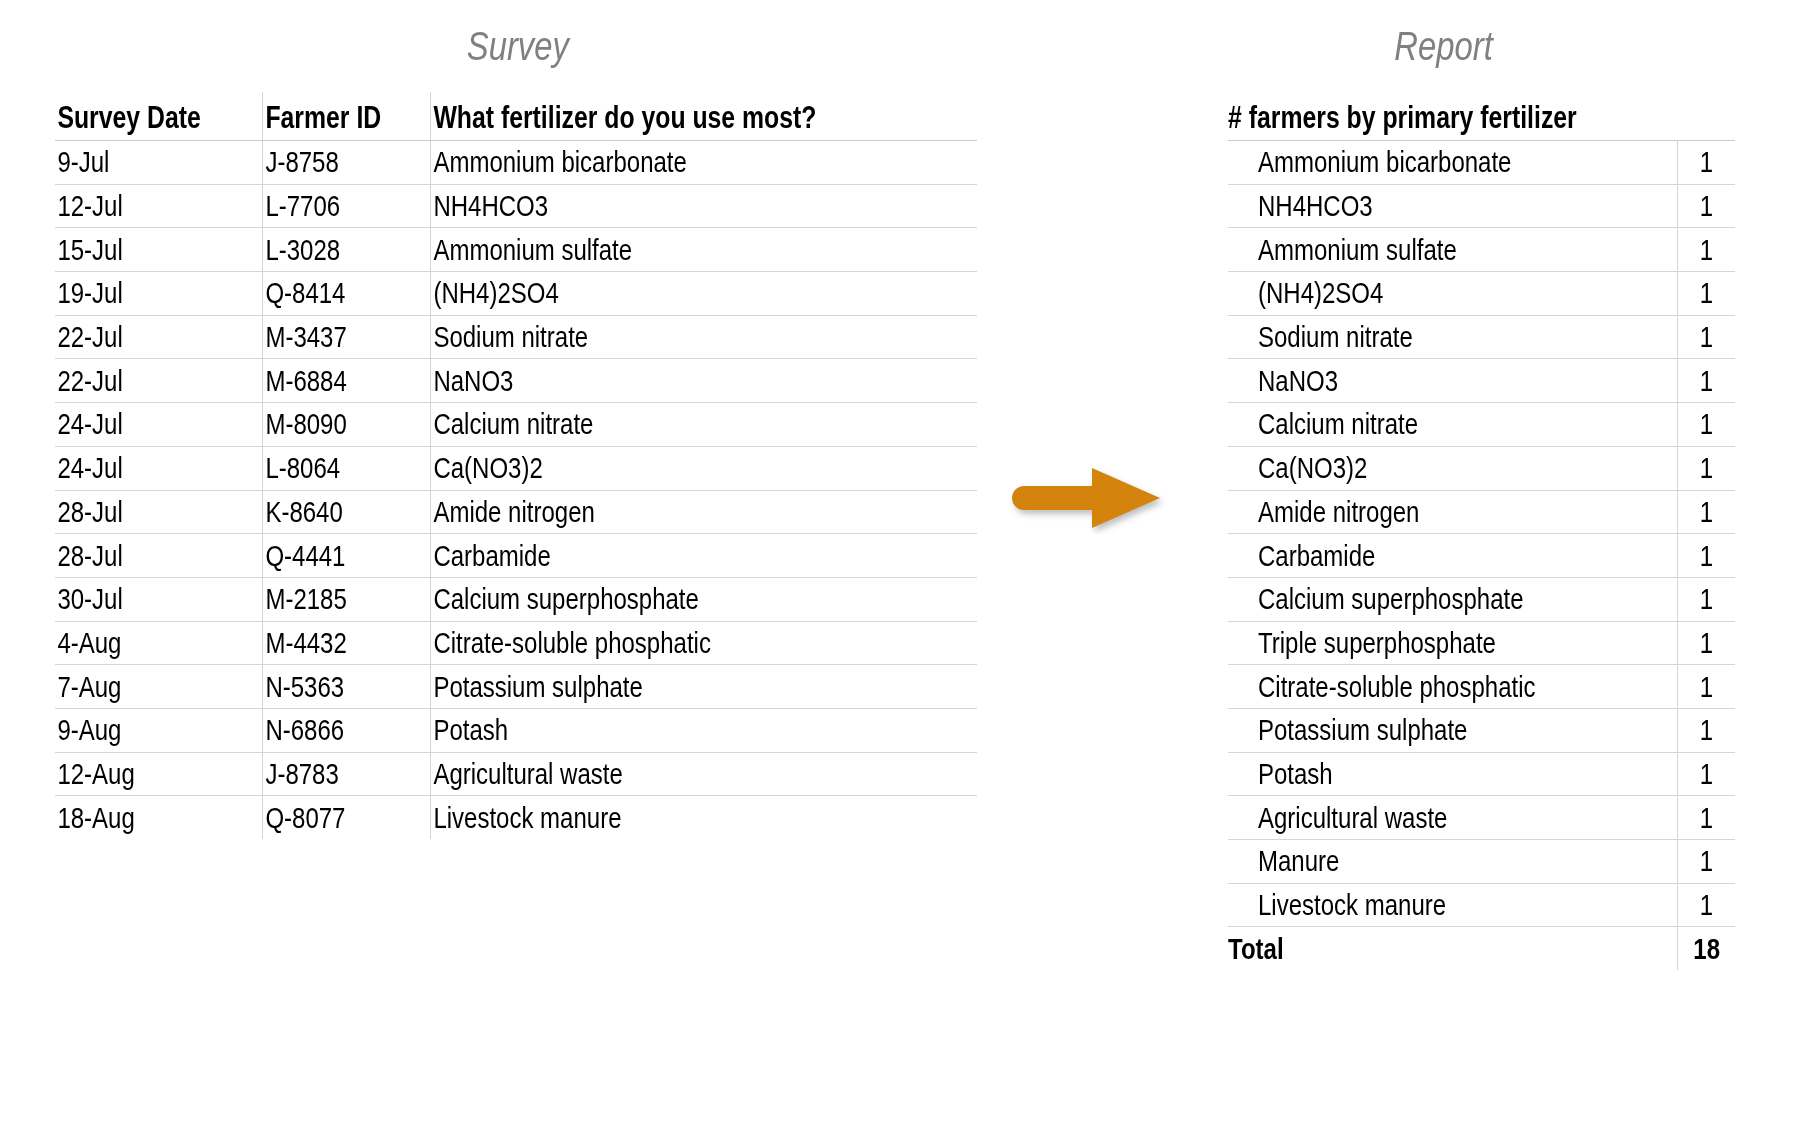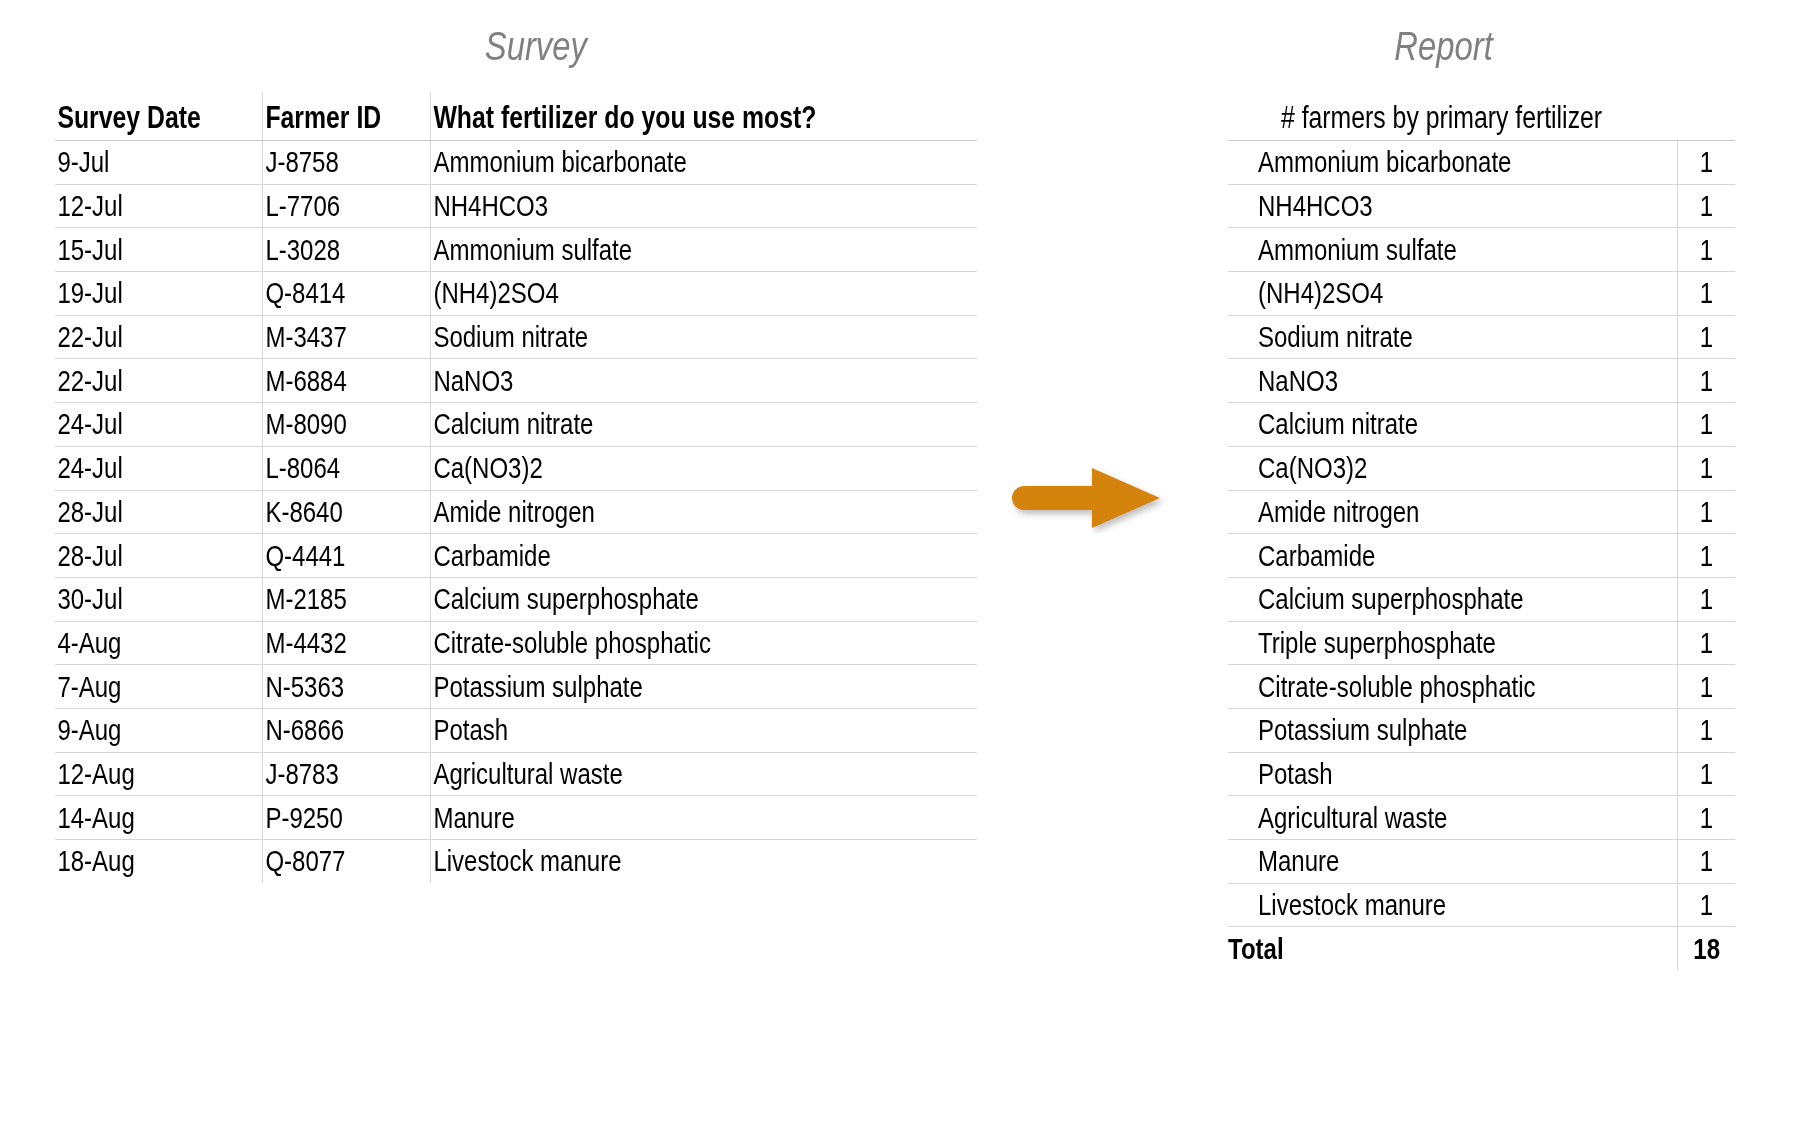--- a/index.html
+++ b/index.html
@@ -38,21 +38,21 @@
   .panel-title {
     position: absolute;
     top: 22px;
     font-size: 41px;
     font-style: italic;
     color: #808080;
     letter-spacing: 0px;
     text-align: center;
     line-height: 48px;
   }
-  #survey-title { left: 336px; width: 400px; }
+  #survey-title { left: 318px; width: 400px; }
   #report-title { left: 1244px; width: 400px; }
 
   
   #survey-table {
     position: absolute;
     left: 55px;
     top: 92px;
     width: 922px;
     border-collapse: collapse;
     table-layout: fixed;
@@ -105,22 +105,22 @@
     top: 92px;
     width: 507px;
     border-collapse: collapse;
     table-layout: fixed;
   }
   #report-table col.c-label { width: 449px; }
   #report-table col.c-count { width: 58px; }
 
   #report-table th.rpt-head {
     font-size: 31px;
-    font-weight: normal;
-    text-align: center;
+    font-weight: bold;
+    text-align: left;
     padding: 0 0 4px 0;
     height: 44px;
     vertical-align: bottom;
     border-bottom: 1px solid #c9c9c9;
   }
 
   #report-table td {
     font-size: 30px;
     padding: 0;
     height: 42.7px;
@@ -236,25 +236,20 @@
         <td><span class="narrow cellpad">9-Aug</span></td>
         <td><span class="narrow cellpad">N-6866</span></td>
         <td><span class="narrow cellpad">Potash</span></td>
       </tr>
       <tr>
         <td><span class="narrow cellpad">12-Aug</span></td>
         <td><span class="narrow cellpad">J-8783</span></td>
         <td><span class="narrow cellpad">Agricultural waste</span></td>
       </tr>
       <tr>
-        <td><span class="narrow cellpad">14-Aug</span></td>
-        <td><span class="narrow cellpad">P-9250</span></td>
-        <td><span class="narrow cellpad">Manure</span></td>
-      </tr>
-      <tr>
         <td><span class="narrow cellpad">18-Aug</span></td>
         <td><span class="narrow cellpad">Q-8077</span></td>
         <td><span class="narrow cellpad">Livestock manure</span></td>
       </tr>
     </tbody>
 </table>
 
 <div id="flow-arrow">
   <svg width="160" height="72" viewBox="0 0 160 72" xmlns="http://www.w3.org/2000/svg" aria-hidden="true">
     <defs>

